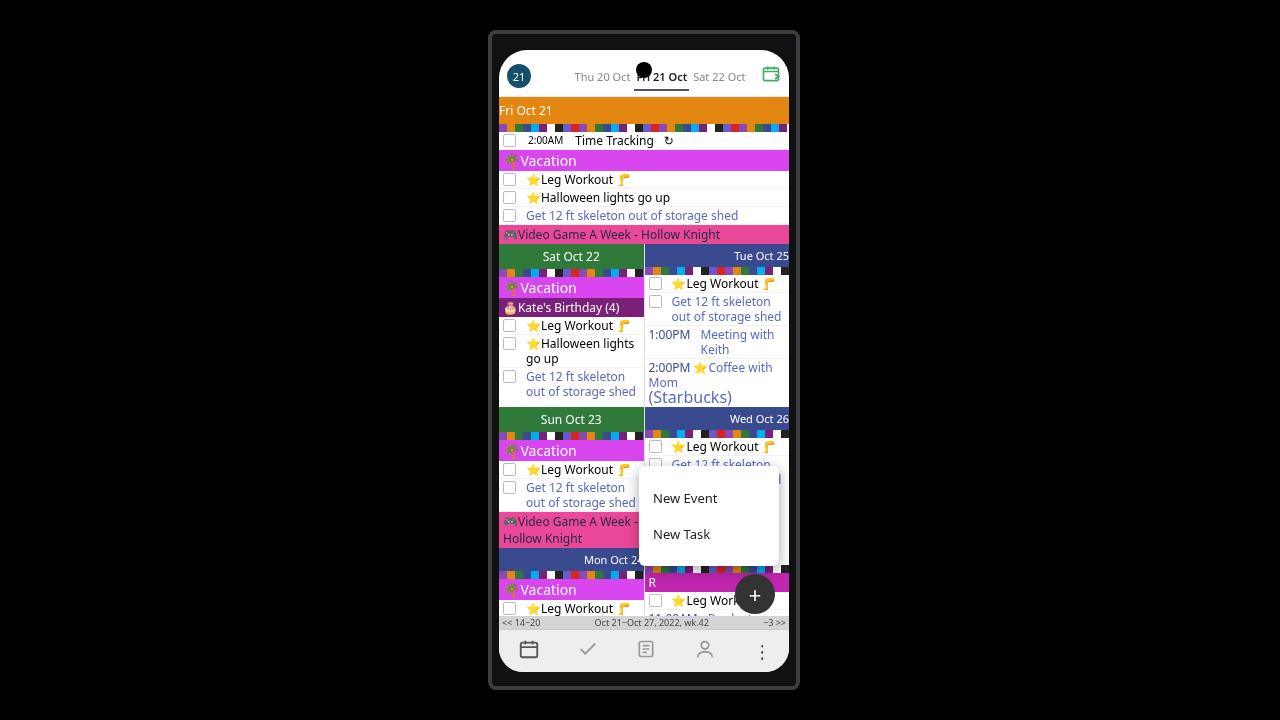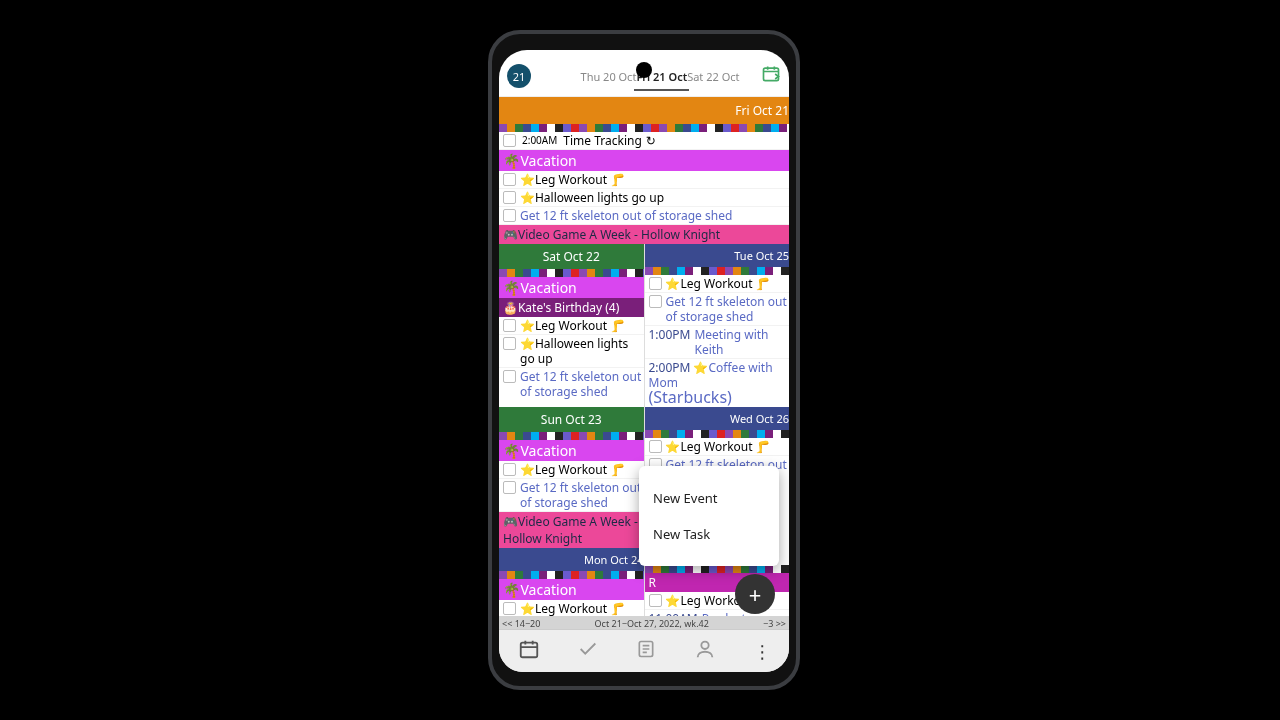--- a/index.html
+++ b/index.html
@@ -1,45 +1,45 @@
 <!DOCTYPE html>
 <html><head>
 <meta charset="utf-8">
 <style>
   body{margin:0;background:#000;font-family:system-ui,Roboto,Arial,sans-serif;width:1280px;height:720px;overflow:hidden}
-  .frame{position:absolute;left:488px;top:30px;width:312px;height:660px;border-radius:32px;background:#111;border:4px solid #3b3d41;box-sizing:border-box}
+  .frame{position:absolute;left:488px;top:30px;width:312px;height:660px;border-radius:8px;background:#111;border:4px solid #3b3d41;box-sizing:border-box}
   .notch{position:absolute;top:28px;left:50%;transform:translateX(-50%);width:16px;height:16px;border-radius:50%;background:#000;z-index:30}
   .screen{position:absolute;left:7px;right:7px;top:16px;bottom:14px;background:#fff;border-radius:28px 28px 24px 24px;overflow:hidden}
   .statusbar{height:6px}
   .topbar{height:40px;display:flex;align-items:center;border-bottom:1px solid #eee;position:relative}
   .daycircle{width:24px;height:24px;border-radius:50%;background:#14506b;color:#fff;display:flex;align-items:center;justify-content:center;font-size:11px;margin-left:8px}
-  .toptabs{flex:1;display:flex;justify-content:center;gap:0}
+  .toptabs{flex:1;display:flex;justify-content:center;gap:6px}
   .tabitem{font-size:11px;color:#888;position:relative}
   .tabitem.active{color:#222;font-weight:600}
   .tabitem.active::after{content:"";position:absolute;left:-2px;right:-2px;bottom:-7px;height:2px;background:#555}
   .calswap{position:absolute;right:8px;top:8px;width:20px}
-  .datehead{background:#E38612;color:#fff;text-align:right;font-size:12px;padding:5px 0}
+  .datehead{background:#E38612;color:#fff;text-align:left;font-size:12px;padding:5px 0}
   .greenhead{background:#2f7a3a;color:#fff;text-align:center;font-size:12px;padding:4px 15px}
   .bluehead{background:#3a4a8f;color:#fff;text-align:right;font-size:11px;padding:4px 0}
   .colorstrip{height:8px;background-image:repeating-linear-gradient(90deg,#8a49b3 0 8px,#e38612 8px 16px,#2f7a3a 16px 24px,#3a4a8f 24px 32px,#00aeef 32px 40px,#7a1f7a 40px 48px,#fff 48px 56px,#222 56px 64px,#6a5acd 64px 72px,#d22 72px 80px)}
-  .event{font-size:12px;line-height:15px;display:flex;align-items:flex-start;padding:1px 2px 1px 4px;gap:4px;border-bottom:1px solid #f2f2f2}
+  .event{font-size:12px;line-height:15px;display:flex;align-items:flex-start;padding:1px 2px 1px 4px;gap:10px;border-bottom:1px solid #f2f2f2}
   .event:last-child{border-bottom:none}
   .chk{flex:none;width:11px;height:11px;border:1px solid #bbb;border-radius:2px;margin-top:1px}
   .pill{display:inline-block;font-size:10px;padding:0 2px}
   .vacation{background:#d946ef;color:#fff;font-size:14px;padding:1px 4px}
   .birthday{background:#7a1f7a;color:#fff;font-size:12px;padding:1px 4px}
   .vg{background:#ec4899;color:#1c2a46;font-size:12px;padding:1px 4px}
   .link{color:#5a6ac4}
   .t-blue{color:#3a4a8f}
   .t-orange{color:#d46a00}
   .row2{display:flex}
   .row2>.col{flex:1;border-right:1px solid #ddd}
   .row2>.col:last-child{border-right:none}
   .footer{position:absolute;bottom:0;left:0;right:0;background:#eee;border-top:1px solid #ccc;height:42px;display:flex;align-items:center;justify-content:space-around}
-  .weekinfo{position:absolute;bottom:42px;left:0;right:0;height:14px;background:#d4d4d4;font-size:9px;color:#444;display:flex;align-items:center;justify-content:space-between;padding:0 3px;box-sizing:border-box}
+  .weekinfo{position:absolute;bottom:42px;left:0;right:0;height:14px;background:#d4d4d4;font-size:9px;color:#444;display:flex;justify-content:space-between;padding:0 3px;box-sizing:border-box}
   .fab{position:absolute;right:14px;bottom:58px;width:40px;height:40px;border-radius:50%;background:#333;color:#fff;display:flex;align-items:center;justify-content:center;font-size:22px;z-index:40}
   .popup{position:absolute;right:10px;bottom:106px;width:140px;background:#fff;border-radius:6px;box-shadow:0 4px 14px rgba(0,0,0,.35);z-index:40;padding:14px 0}
   .popup div{font-size:13px;color:#222;padding:9px 14px}
   .ficon{color:#999}
 </style>
 </head>
 <body>
 
 <div class="frame">
   <div class="notch"></div>

